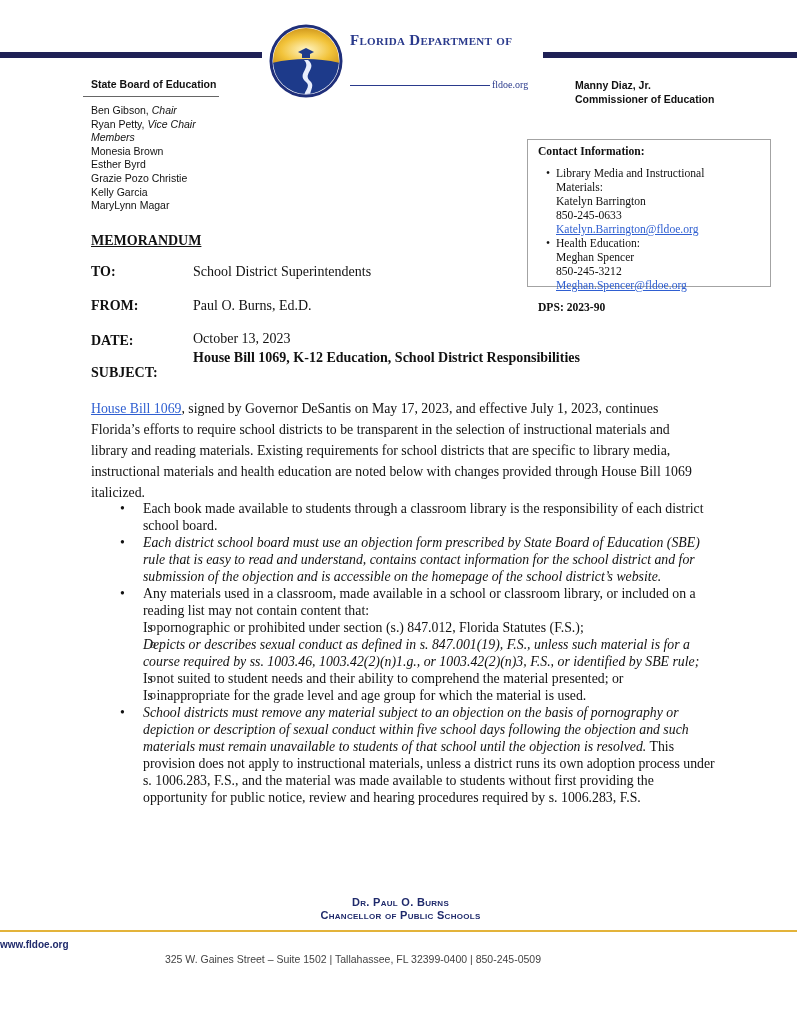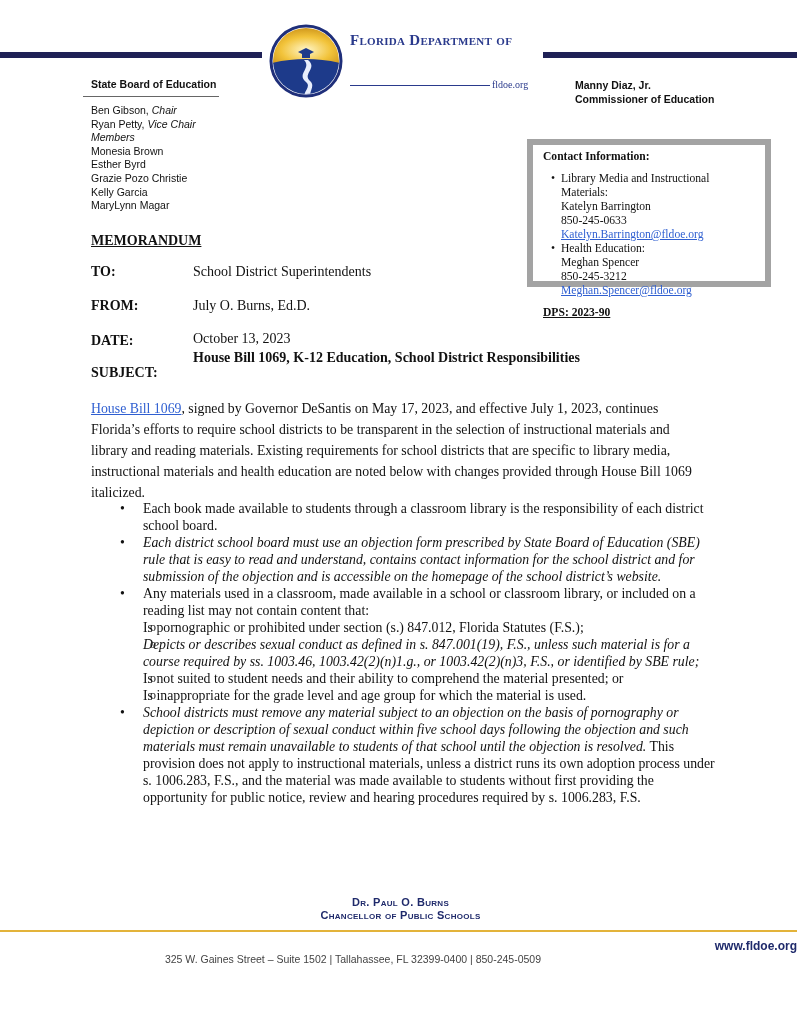--- a/index.html
+++ b/index.html
@@ -4,39 +4,39 @@
 <style>
   html, body { margin:0; padding:0; background:#fff; }
   body { width:797px; height:1024px; position:relative; overflow:hidden; font-family:"Liberation Serif", serif; color:#111; }
   .abs { position:absolute; }
   .navy-bar { position:absolute; top:52px; height:6px; background:#1f2156; }
   .sans { font-family:"Liberation Sans", sans-serif; }
   .board-title { left:91px; top:78px; font-size:10.5px; font-weight:bold; }
   .board-rule { left:83px; top:96px; width:136px; height:1px; background:#666; }
   .board-list { left:91px; top:104px; font-size:10.5px; line-height:13.6px; }
   .commish { left:575px; top:78px; font-size:10.5px; font-weight:bold; line-height:14px; }
-  .contact-box { left:527px; top:139px; width:244px; height:148px; border:6px solid #a3a3a3; box-sizing:border-box; padding:5px 8px 0 10px; font-size:11.6px; line-height:14px; }
+  .contact-box { left:527px; top:139px; width:244px; height:148px; border:1px solid #a3a3a3; box-sizing:border-box; padding:5px 8px 0 10px; font-size:11.6px; line-height:14px; }
   .contact-box ul { margin:8px; padding:0 0 0 0; list-style:none; }
   .contact-box li { position:relative; padding-left:10px; }
   .contact-box li::before { content:"\2022"; position:absolute; left:0; top:0; }
   .link { color:#2f5fd1; text-decoration:underline; }
   .memo-head { left:91px; top:233px; font-size:14px; font-weight:bold; text-decoration:underline; }
   .field { font-size:14px; }
   .field-label { position:absolute; left:91px; font-weight:bold; }
   .field-value { position:absolute; left:193px; }
   .para { left:91px; top:398px; width:610px; font-size:13.8px; line-height:21px; }
   .bullets { left:116px; top:500px; width:600px; font-size:13.8px; line-height:17px; }
   .bullets > div { position:relative; padding-left:27px; margin-bottom:0; }
   .bullets > div > .dot { position:absolute; left:4px; top:0; }
   .sub { position:relative; padding-left:61px; }
   .sub .circ { position:absolute; left:34px; top:0; font-size:12px; }
   .it { font-style:italic; }
   .sig { left:2px; width:797px; text-align:center; color:#1f2a6b; font-weight:bold; font-size:9.5px; letter-spacing:0.3px; }
   .gold-rule { left:0; top:930px; width:797px; height:2px; background:#e3b33a; }
-  .footer-url { left:0; top:939px; width:797px; text-align:right; color:#1f2a6b; font-weight:bold; font-size:12px; }
+  .footer-url { left:0; top:939px; width:689px; text-align:left; color:#1f2a6b; font-weight:bold; font-size:10px; }
   .footer-addr { left:0; top:953px; width:706px; text-align:center; color:#444; font-size:10.5px; }
 </style>
 </head>
 <body>
 
 <div class="navy-bar" style="left:0;width:262px;"></div>
 <div class="navy-bar" style="left:543px;width:254px;"></div>
 
 <div class="abs" style="left:268px;top:24px;width:265px;height:74px;text-align:right;">
   <svg width="76" height="74" viewBox="0 0 76 74" style="position:absolute;left:0;top:0;">
@@ -91,32 +91,32 @@
       <div>850-245-0633</div>
       <div><a class="link">Katelyn.Barrington@fldoe.org</a></div>
     </li>
     <li>
       <div>Health Education:</div>
       <div>Meghan Spencer</div>
       <div>850-245-3212</div>
       <div><a class="link">Meghan.Spencer@fldoe.org</a></div>
     </li>
   </ul>
-  <div style="font-weight:bold;margin-top:0;text-decoration:underline;">DPS: 2023-90</div>
+  <div style="font-weight:bold;margin-top:0;">DPS: 2023-90</div>
 </div>
 
 <div class="abs memo-head">MEMORANDUM</div>
 
 <div class="field">
   <span class="field-label" style="top:264px;">TO:</span>
   <span class="field-value" style="top:264px;">School District Superintendents</span>
 </div>
 <div class="field">
   <span class="field-label" style="top:298px;">FROM:</span>
-  <span class="field-value" style="top:298px;">July O. Burns, Ed.D.</span>
+  <span class="field-value" style="top:298px;">Paul O. Burns, Ed.D.</span>
 </div>
 <div class="field">
   <span class="field-label" style="top:333px;">DATE:</span>
   <span class="field-value" style="top:331px;">October 13, 2023</span>
 </div>
 <div class="field">
   <span class="field-label" style="top:365px;">SUBJECT:</span>
   <span class="field-value" style="top:350px;font-weight:bold;">House Bill 1069, K-12 Education, School District Responsibilities</span>
 </div>
 

